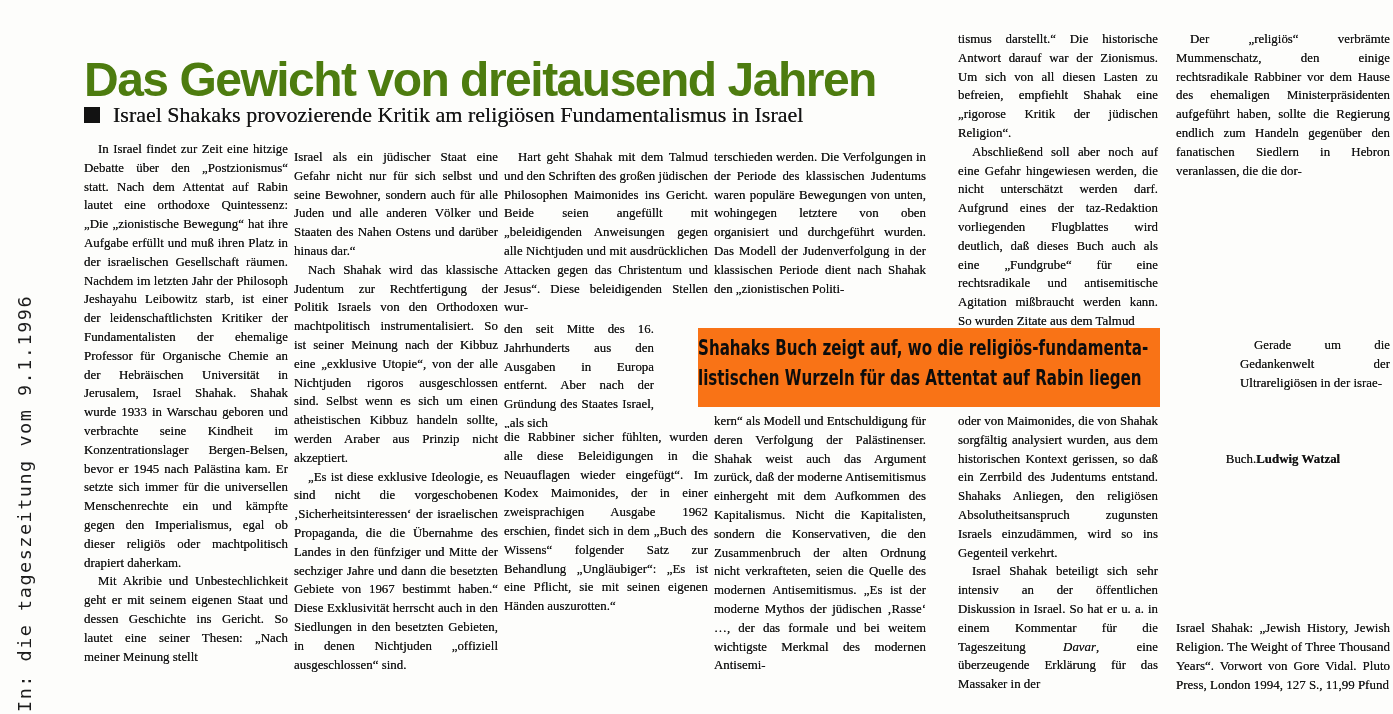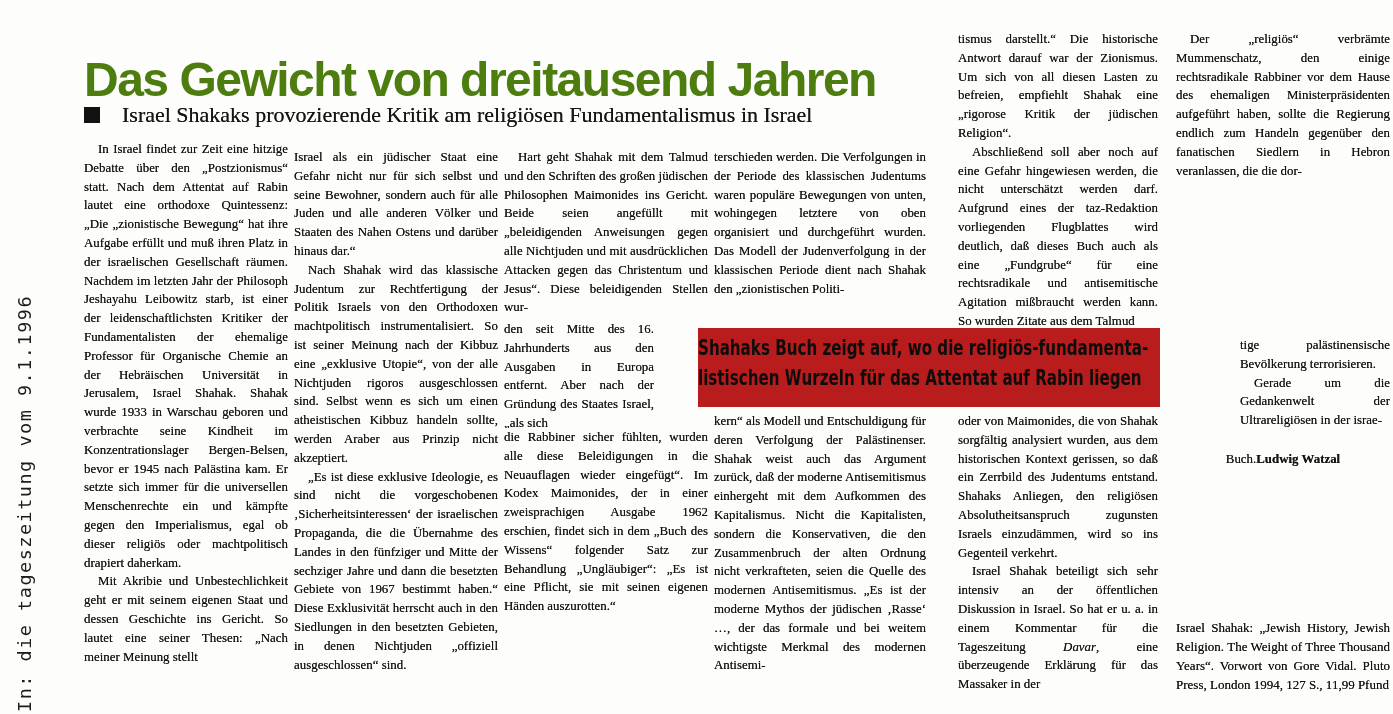--- a/index.html
+++ b/index.html
@@ -26,31 +26,31 @@
     font-size:18.5px;letter-spacing:1.5px;color:#1c1c1c;
   }
   .headline{
     position:absolute;left:84px;top:20px;width:862px;
     font-family:Liberation Sans, sans-serif;
     font-weight:700;font-size:48px;letter-spacing:-1.5px;
     color:#4d7c0f;white-space:nowrap;
   }
   .standfirst{
     position:absolute;left:84px;top:102px;width:862px;
-    display:flex;align-items:flex-start;gap:22px;
+    display:flex;align-items:flex-start;gap:13px;
     font-size:22px;font-weight:400;color:#151515;
     text-shadow:0 0 .4px rgba(0,0,0,.75);
     white-space:nowrap;
   }
   .standfirst .sq{
     width:16px;height:16px;background:#121212;flex:0 0 auto;margin-top:5px;
   }
   .quote{
     position:absolute;left:698px;top:328px;width:462px;height:74px;
-    background:#b91c1c;z-index:6;padding-top:5px;
+    background:#f97316;z-index:6;padding-top:5px;
     font-family:"DejaVu Sans", sans-serif;font-weight:700;
     font-size:21px;line-height:30px;color:#0d0d0d;
   }
   .quote .ql{white-space:nowrap;transform:scale(.72,1);transform-origin:0 50%;}
   .byline-row{display:flex;justify-content:center;}
   .byline{font-weight:700;}
   .biblio{font-weight:400;font-size:13px;line-height:19px;}
   
   .z1{z-index:1}.z2{z-index:2}.z3{z-index:3}.z4{z-index:4}
 </style>
@@ -99,21 +99,20 @@
 </div>
 <div class="blk z3" style="left:958px;top:412px;width:200px;">
   <p>oder von Maimonides, die von Shahak sorgfältig analysiert wurden, aus dem historischen Kontext gerissen, so daß ein Zerrbild des Judentums entstand. Shahaks Anliegen, den religiösen Absolutheitsanspruch zugunsten Israels einzudämmen, wird so ins Gegenteil verkehrt.</p>
   <p class="ind"><span>Israel Shahak beteiligt sich sehr intensiv an der öffentlichen Diskussion in Israel. So hat er u. a. in einem Kommentar für die Tageszeitung </span><span class="italic">Davar</span><span>, eine überzeugende Erklärung für das Massaker in der</span></p>
 </div>
 
 <div class="blk z1" style="left:1176px;top:30px;width:214px;">
   <p class="ind">Der „religiös“ verbrämte Mummenschatz, den einige rechtsradikale Rabbiner vor dem Hause des ehemaligen Ministerpräsidenten aufgeführt haben, sollte die Regierung endlich zum Handeln gegenüber den fanatischen Siedlern in Hebron veranlassen, die die dor-</p>
 </div>
 <div class="blk z2" style="left:1240px;top:336px;width:150px;">
-  <p>tige palästinensische Bevölkerung terrorisieren.</p>
   <p class="ind">Gerade um die Gedankenwelt der Ultrareligiösen in der israe-</p>
 </div>
 <div class="blk z3" style="left:1176px;top:450px;width:214px;">
   <p class="byline-row">
     <span>Buch.</span>
     <span class="byline">Ludwig Watzal</span>
   </p>
 </div>
 <div class="blk biblio z4" style="left:1176px;top:618px;width:214px;">
   <p>Israel Shahak: „Jewish History, Jewish Religion. The Weight of Three Thousand Years“. Vorwort von Gore Vidal. Pluto Press, London 1994, 127 S., 11,99 Pfund</p>

